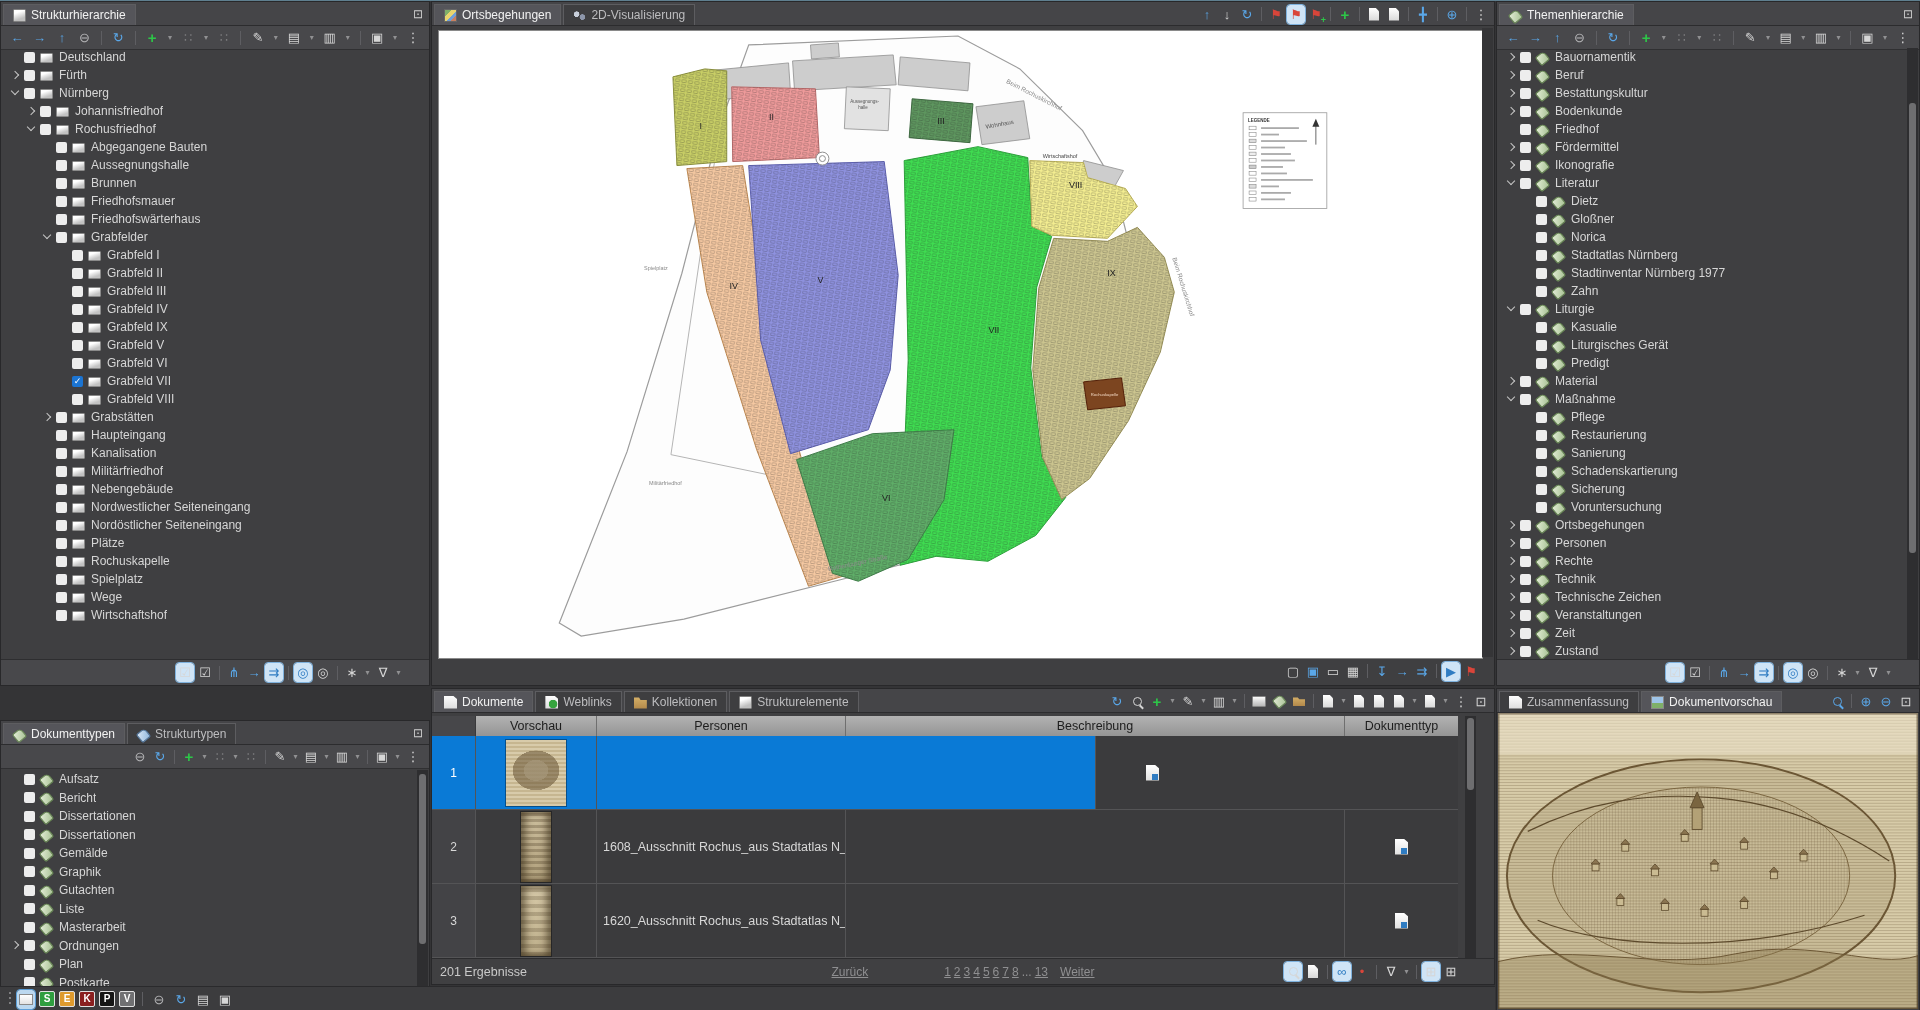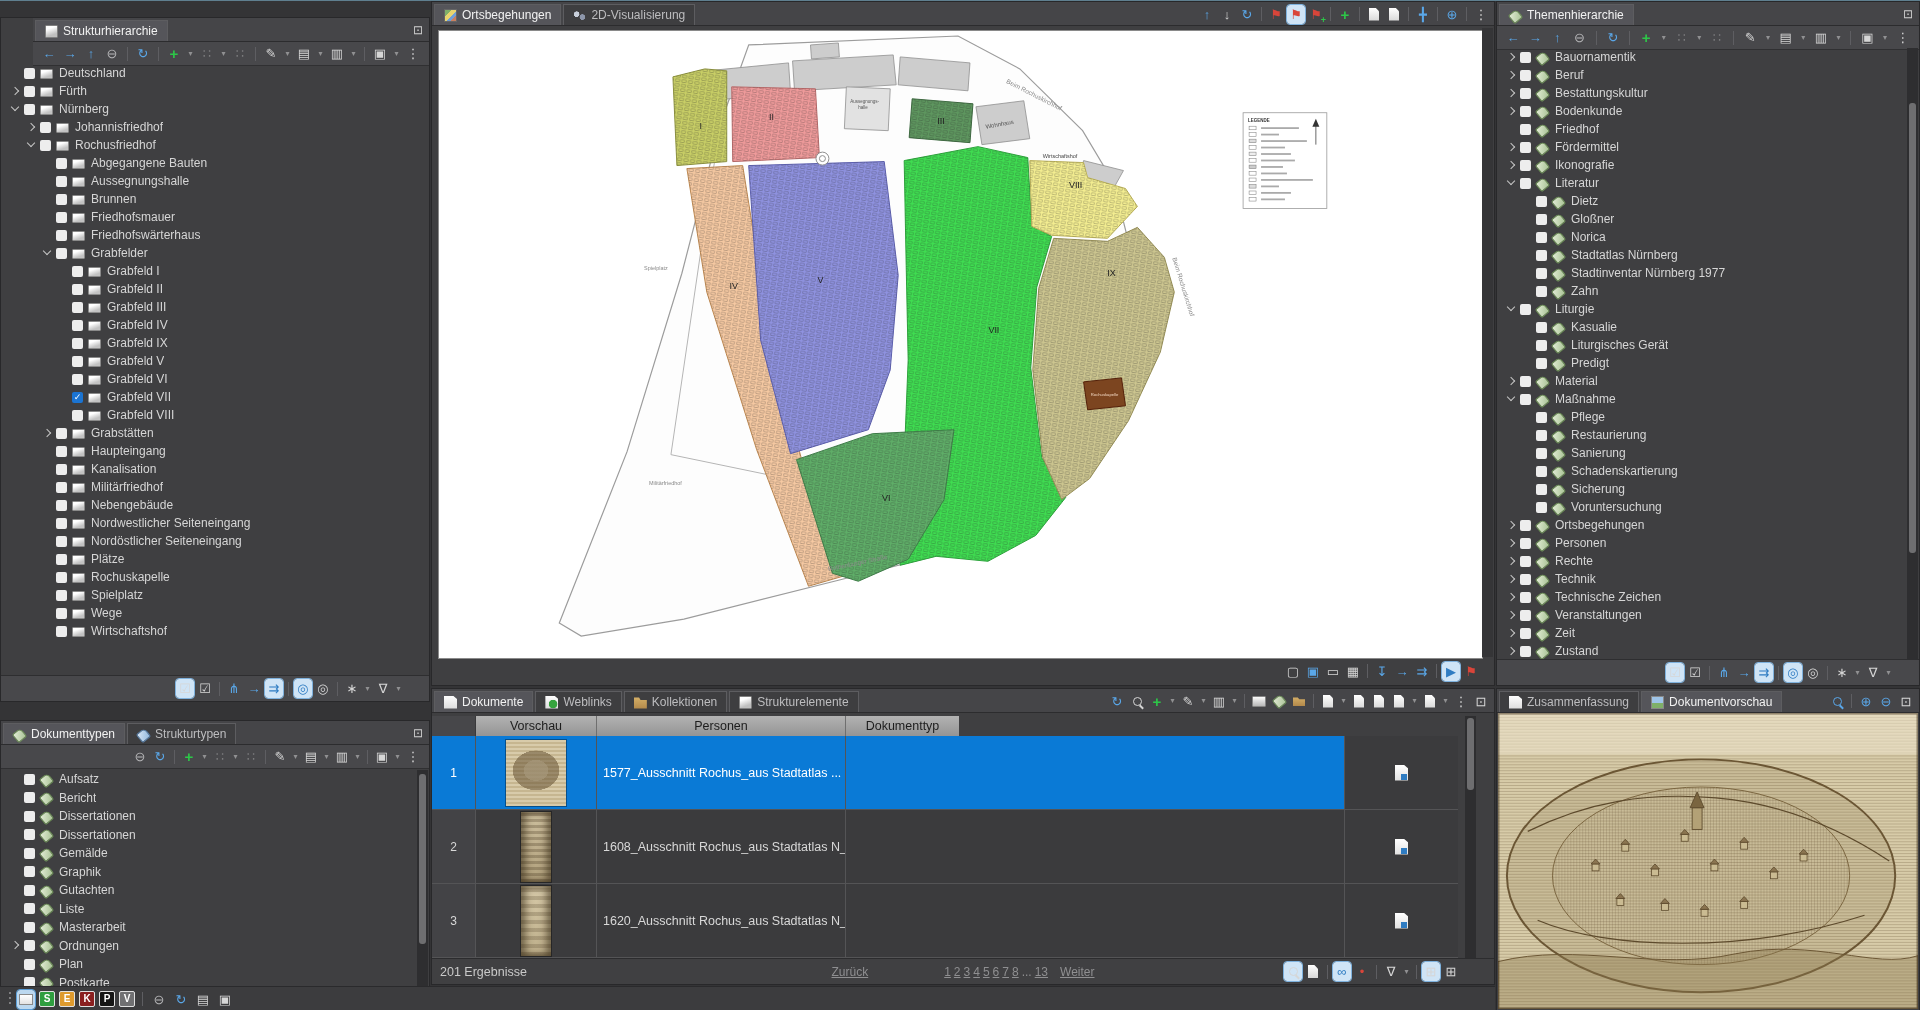--- a/index.html
+++ b/index.html
@@ -1,20 +1,20 @@
 <!DOCTYPE html>
 <html><head>
 <meta charset="utf-8">
 <style>
   * { margin:0; padding:0; box-sizing:border-box; }
   html,body { background:#2b2b2d; }
   #root { position:relative; width:1920px; height:1010px; background:#343436; overflow:hidden;
           font-family:"Liberation Sans",sans-serif; border-top:1px solid #5f7f8f; }
   .panel { position:absolute; background:#3f3f41; border:1px solid #28282a; }
-  .p-struktur  { left:0;      top:16px;     width:430px;  height:685px;padding-left:32px; }
+  .p-struktur  { left:0;      top:0;     width:430px;  height:685px; }
   .p-map       { left:431px;  top:0;     width:1064px; height:685px; }
   .p-themen    { left:1496px; top:0;     width:424px;  height:685px; }
   .p-doktypen  { left:0;      top:687px; width:430px;  height:297px;margin-top:32px; }
   .p-dokumente { left:431px;  top:687px; width:1064px; height:297px; }
   .p-vorschau  { left:1496px; top:687px; width:424px;  height:323px; }
 
   
   .tabbar { height:24px; background:#454548; border-bottom:1px solid #2c2c2e; display:flex; align-items:stretch; }
   .tabs { display:flex; align-items:stretch; flex:0 1 auto; }
   .tab { display:flex; align-items:center; gap:5px; padding:0 9px; font-size:12px; color:#bdbdbf;
@@ -1201,31 +1201,31 @@
           <span class="tbi lite">⋮</span>
           <span class="tbi lite">⊡</span>
         </div>
     </div>
 
     <div class="dhead">
 
     <div class="hc h0"></div>
         <div class="hc h1">Vorschau</div>
         <div class="hc h2">Personen</div>
+        <div class="hc h3">Beschreibung</div>
         <div class="hc h4">Dokumenttyp</div>
       </div>
 
     <div class="rows">
 
         <div class="drow sel">
           <div class="c-num">1</div>
           <div class="c-thumb">
             <div class="thumb t1"></div>
           </div>
-          <div class="c-file">1577_Ausschnitt Rochus_aus Stadtatlas ...</div>
           <div class="c-desc"></div>
           <div class="c-type">
             <span class="docicon"></span>
           </div>
         </div>
 
         <div class="drow">
           <div class="c-num">2</div>
           <div class="c-thumb">
             <div class="thumb t2"></div>

